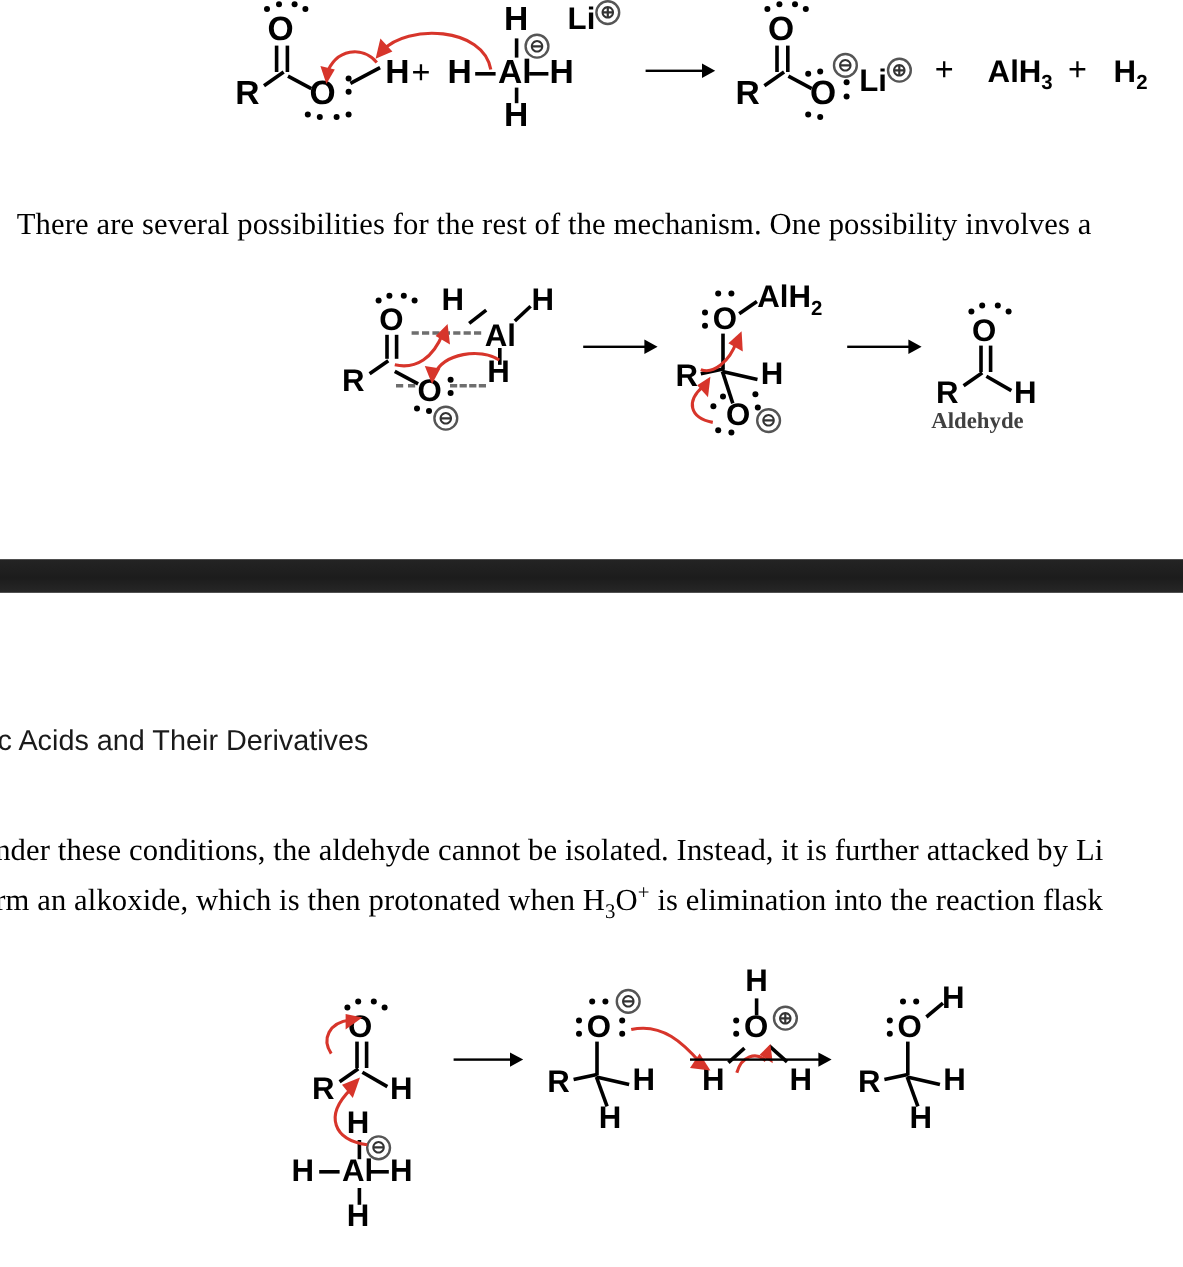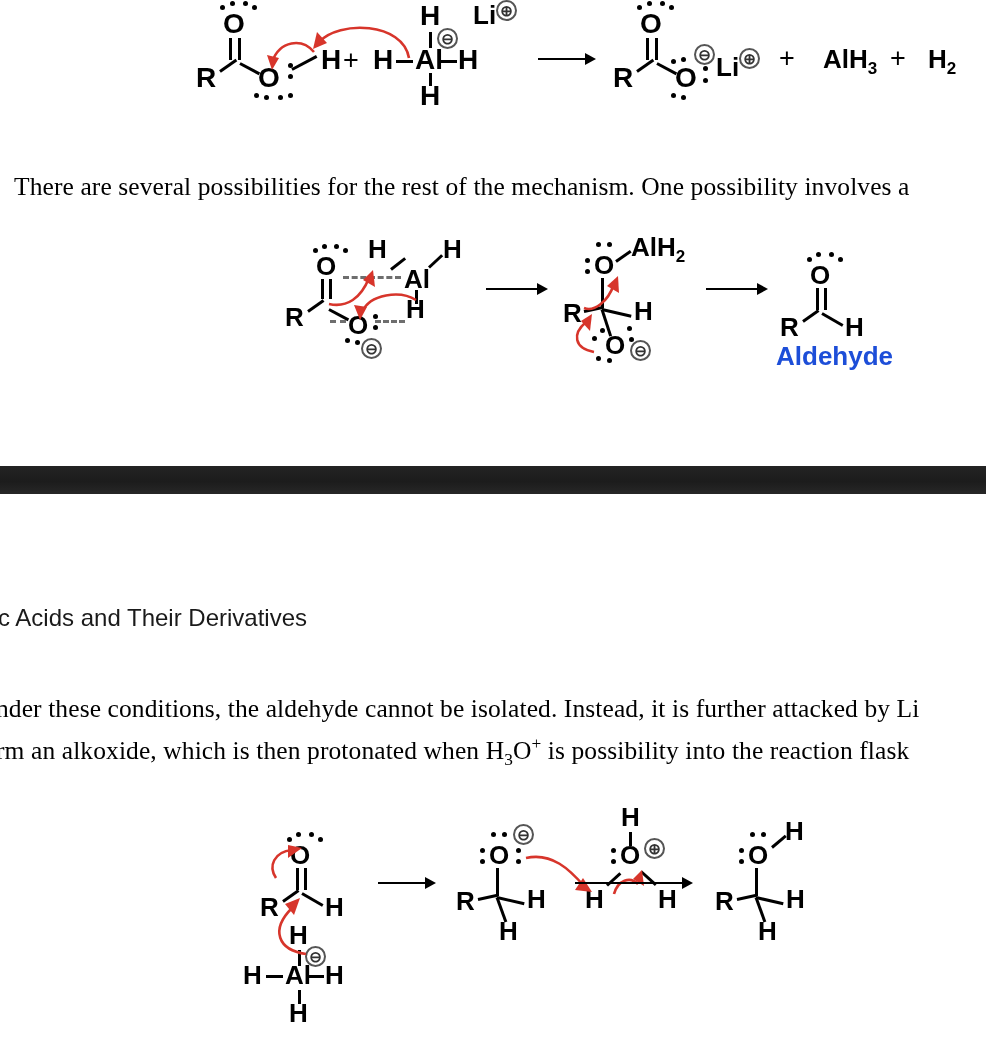--- a/index.html
+++ b/index.html
@@ -44,22 +44,22 @@
     font-size:15px; font-weight:700;
     line-height:17px; text-align:center;
   }
   .plus-sign {
     position:absolute;
     font-family:"Liberation Sans", sans-serif;
     font-size:27px; color:#000; line-height:1;
   }
   .label-gray {
     position:absolute;
-    font-family:Liberation Sans, sans-serif;
-    font-weight:700; font-size:26px; color:#1d4ed8;
+    font-family:Liberation Serif, serif;
+    font-weight:700; font-size:19px; color:#404040;
     white-space:nowrap;
   }
 
   
   .rxn-arrow { position:absolute; height:14px; }
   .rxn-arrow .shaft { position:absolute; top:6px; left:0; height:2px; background:#000; }
   .rxn-arrow .head {
     position:absolute; top:1px; right:0;
     width:0; height:0;
     border-top:6px solid transparent;
@@ -286,21 +286,21 @@
     <span class="bond-rot" style="left:822px;top:84px;width:24px;transform:rotate(30deg);"></span>
     <span class="label-gray" style="left:776px;top:113px;">Aldehyde</span>
   </div>
 
   <div class="dark-band" style="top:466px;height:28px;"></div>
 
   <div class="running-head" style="left:-2px;top:604px;">c Acids and Their Derivatives</div>
 
   <div class="body-line" style="left:-4px;top:694px;">nder these conditions, the aldehyde cannot be isolated. Instead, it is further attacked by Li</div>
   <div class="body-line" style="left:-4px;top:734px;">
-    <span>rm an alkoxide, which is then protonated when H</span><sub>3</sub><span>O</span><sup>+</sup><span> is possibility into the reaction flask</span>
+    <span>rm an alkoxide, which is then protonated when H</span><sub>3</sub><span>O</span><sup>+</sup><span> is elimination into the reaction flask</span>
   </div>
 
   <div class="scheme" style="left:0;top:800px;width:986px;height:250px;">
 
     <span class="atom sz26" style="left:290px;top:42px;">O</span>
     <span class="lp" style="left:287px;top:37px;"></span>
     <span class="lp" style="left:296px;top:32px;"></span>
     <span class="lp" style="left:309px;top:32px;"></span>
     <span class="lp" style="left:318px;top:37px;"></span>
     <span class="bond v" style="left:296px;top:68px;height:22px;"></span>

